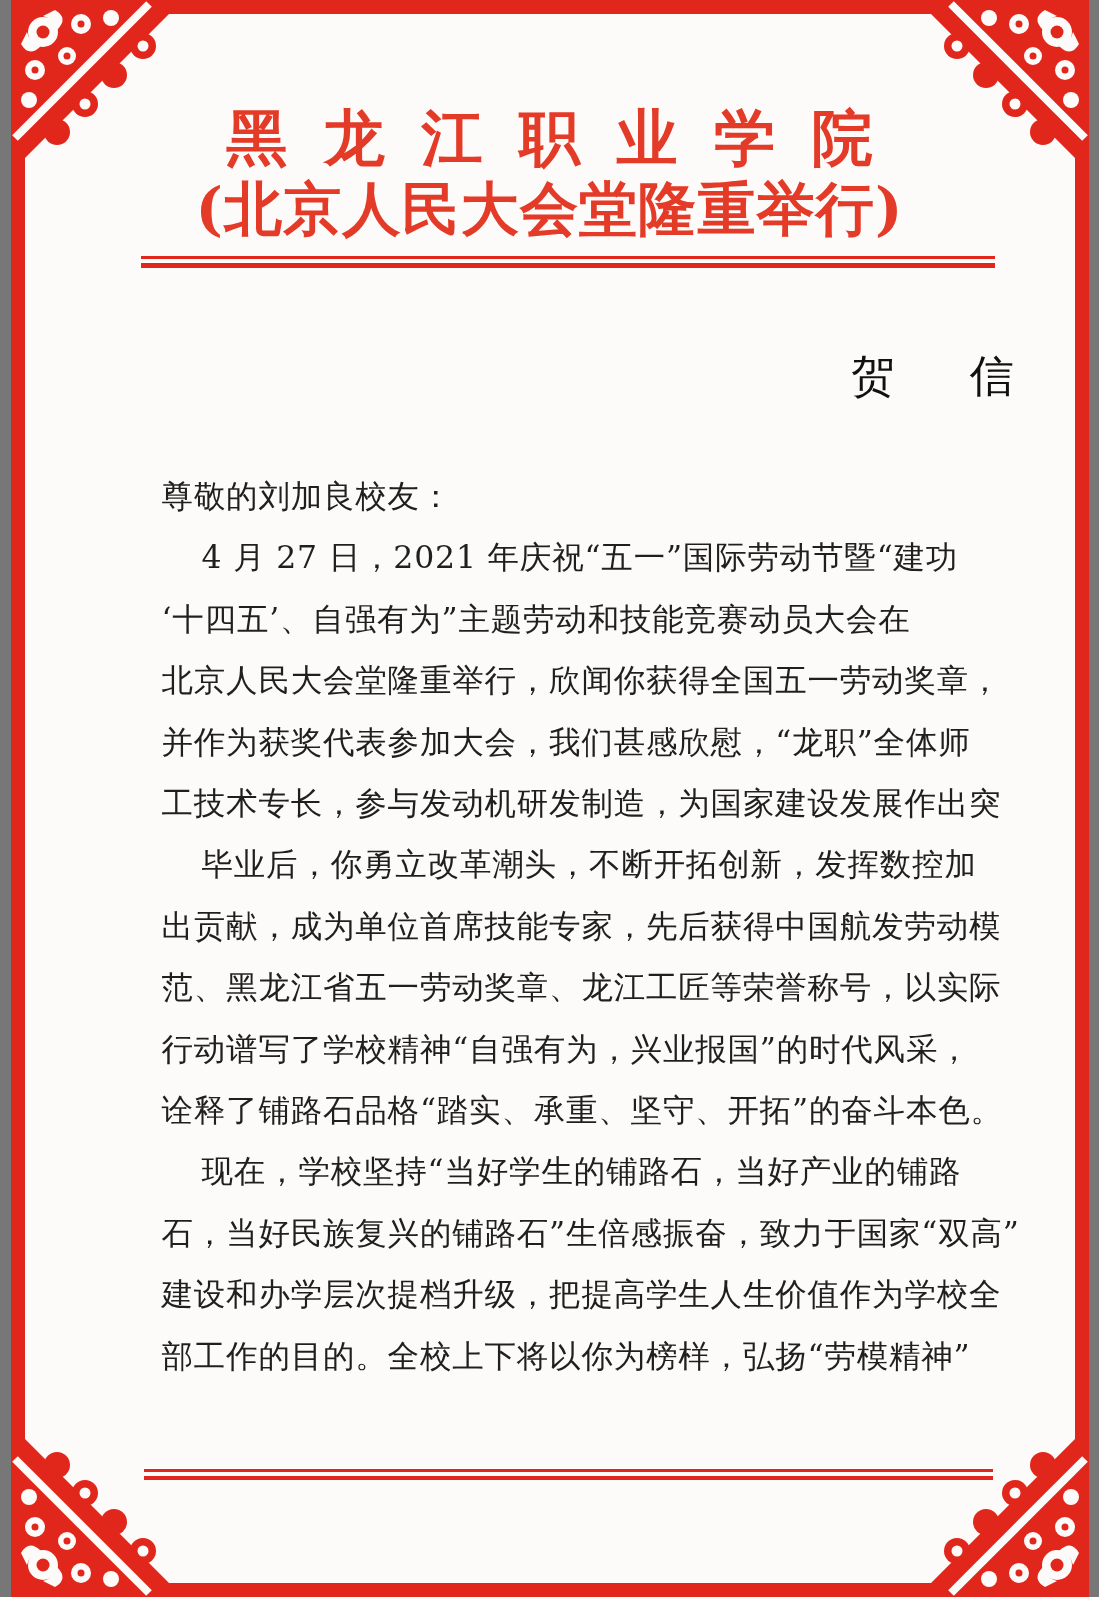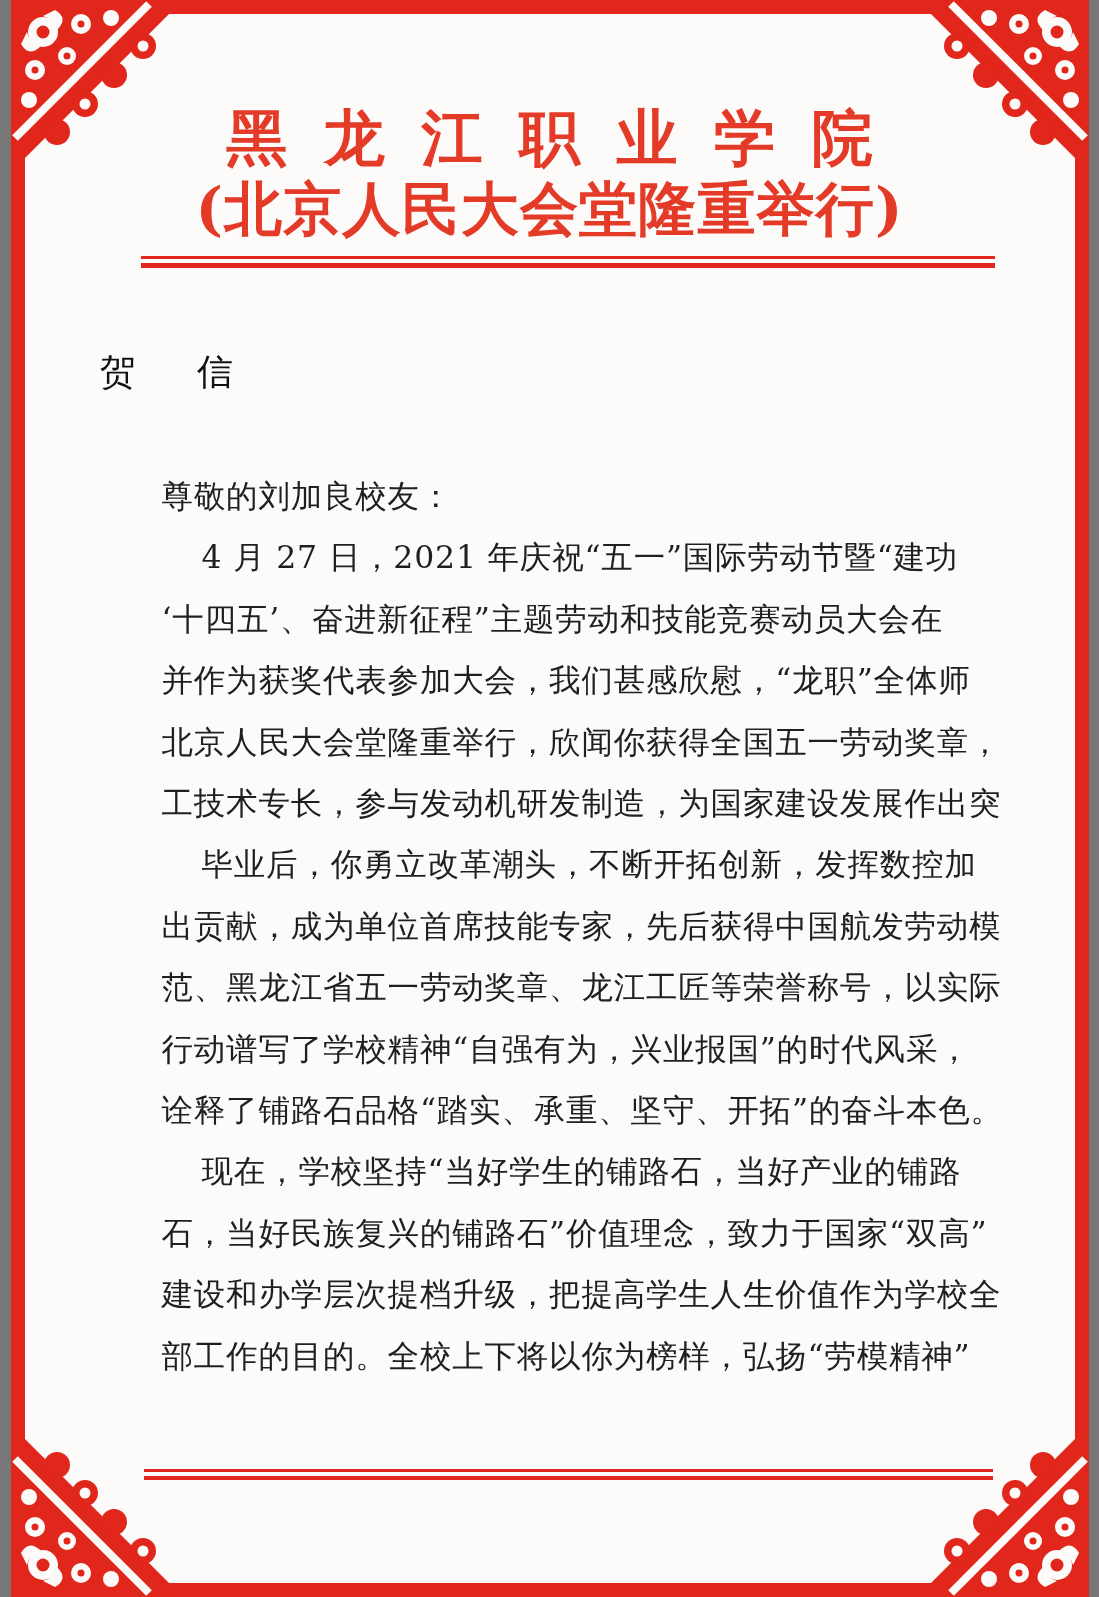--- a/index.html
+++ b/index.html
@@ -52,22 +52,22 @@
   .rule{position:absolute;}
   .rule .thin{height:3px;background:var(--accent);}
   .rule .thick{height:5px;background:var(--accent);margin-top:4px;}
   .rule-top{top:256px;left:130px;right:94px;}
   .rule-bottom{top:1469px;left:133px;right:96px;}
   .rule-bottom .thick{height:4px;}
 
   
   .title{
     position:absolute;top:350px;left:0;right:0;
-    text-align:left;color:#111;
-    font-size:36px;line-height:1.2;padding-left:28px;
+    text-align:right;color:#111;
+    font-size:44px;line-height:1.2;padding-left:28px;
   }
   .title span{letter-spacing:1.7em;padding-left:1.7em;}
 
   
   .body{
     position:absolute;top:466px;left:151px;width:828px;
     color:var(--body-text);
     font-size:31.5px;
     line-height:61.4px;
     letter-spacing:0.8px;
@@ -145,33 +145,33 @@
   </div>
 
   <div class="title">
     <span>贺信</span>
   </div>
 
   <div class="body">
     <div class="line">尊敬的刘加良校友：</div>
 
     <div class="line ind">4 月 27 日，2021 年庆祝“五一”国际劳动节暨“建功</div>
-    <div class="line">‘十四五’、奋进新征程”主题劳动和技能竞赛动员大会在</div>
+    <div class="line">‘十四五’、自强有为”主题劳动和技能竞赛动员大会在</div>
+    <div class="line">北京人民大会堂隆重举行，欣闻你获得全国五一劳动奖章，</div>
     <div class="line">并作为获奖代表参加大会，我们甚感欣慰，“龙职”全体师</div>
-    <div class="line">北京人民大会堂隆重举行，欣闻你获得全国五一劳动奖章，</div>
 
     <div class="line">工技术专长，参与发动机研发制造，为国家建设发展作出突</div>
     <div class="line ind">毕业后，你勇立改革潮头，不断开拓创新，发挥数控加</div>
     <div class="line">出贡献，成为单位首席技能专家，先后获得中国航发劳动模</div>
     <div class="line">范、黑龙江省五一劳动奖章、龙江工匠等荣誉称号，以实际</div>
     <div class="line">行动谱写了学校精神“自强有为，兴业报国”的时代风采，</div>
     <div class="line">诠释了铺路石品格“踏实、承重、坚守、开拓”的奋斗本色。</div>
 
     <div class="line ind">现在，学校坚持“当好学生的铺路石，当好产业的铺路</div>
-    <div class="line">石，当好民族复兴的铺路石”价值理念，致力于国家“双高”</div>
+    <div class="line">石，当好民族复兴的铺路石”生倍感振奋，致力于国家“双高”</div>
     <div class="line">建设和办学层次提档升级，把提高学生人生价值作为学校全</div>
     <div class="line">部工作的目的。全校上下将以你为榜样，弘扬“劳模精神”</div>
   </div>
 
   <div class="rule rule-bottom">
     <div class="thin"></div>
     <div class="thick"></div>
   </div>
 
 </div>

